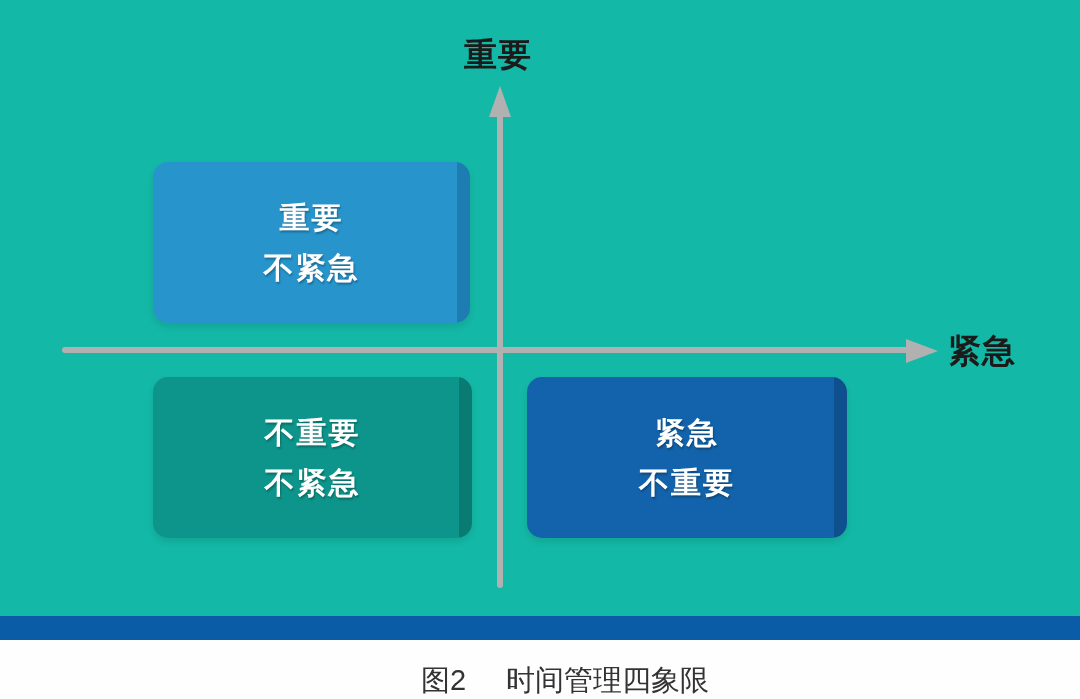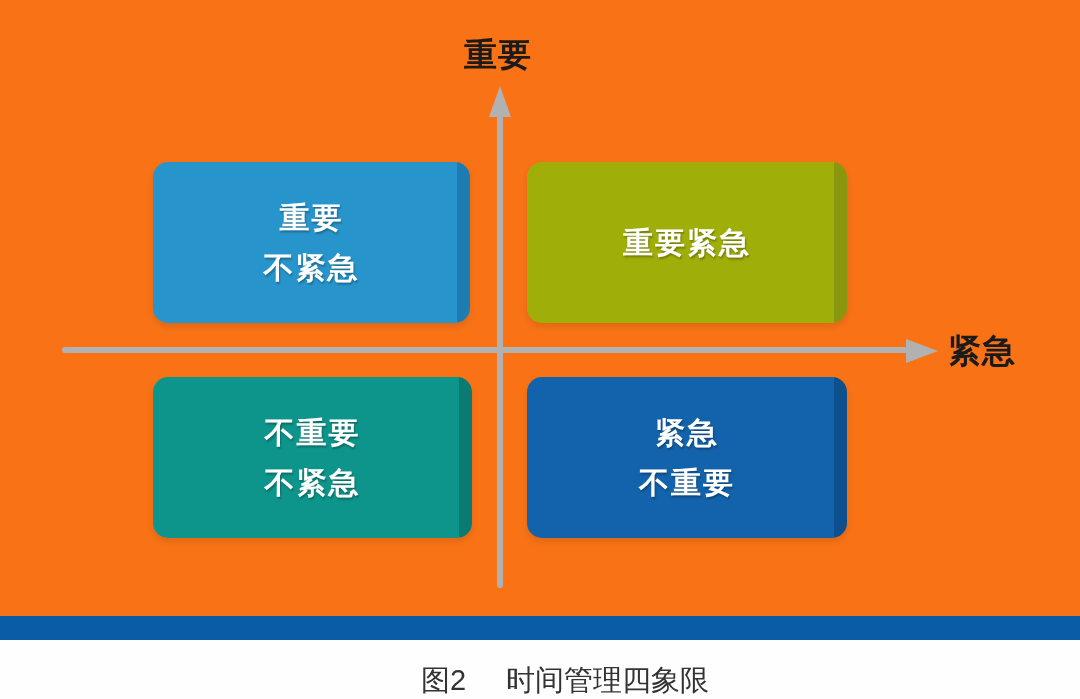--- a/index.html
+++ b/index.html
@@ -5,21 +5,21 @@
   * { margin: 0; padding: 0; box-sizing: border-box; }
   html, body { width: 1080px; height: 699px; }
   body {
     font-family: "Liberation Sans", "DejaVu Sans", sans-serif;
     background: #ffffff;
   }
   .stage {
     position: relative;
     width: 1080px;
     height: 699px;
-    background: #f97316;
+    background: #14b8a6;
     overflow: hidden;
   }
   
   .v-line {
     position: absolute;
     left: 497px; top: 96px;
     width: 6px; height: 492px;
     background: var(--axis, #b1b1b1);
     border-radius: 3px;
   }
@@ -119,23 +119,20 @@
   <div class="v-line"></div>
   <div class="arrow-up"></div>
   <div class="h-line"></div>
   <div class="arrow-right"></div>
 
   <div class="card tl" style="--fill: #2795cc; --edge: #1d7cb2;">
     <span>重要</span>
     <span>不紧急</span>
   </div>
 
-  <div class="card tr" style="--fill: #a0ae0a; --edge: #8a960d;">
-    <span>重要紧急</span>
-  </div>
 
   <div class="card bl" style="--fill: #0d958b; --edge: #0a7b72;">
     <span>不重要</span>
     <span>不紧急</span>
   </div>
 
   <div class="card br" style="--fill: #1263ab; --edge: #0d508d;">
     <span>紧急</span>
     <span>不重要</span>
   </div>

